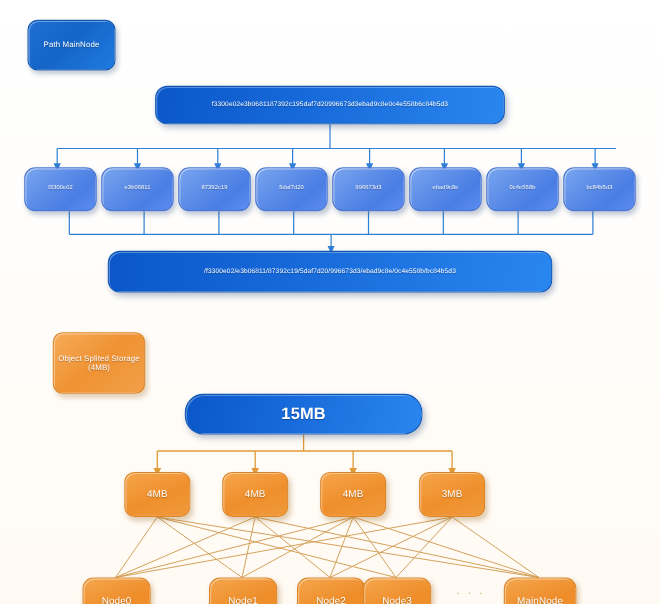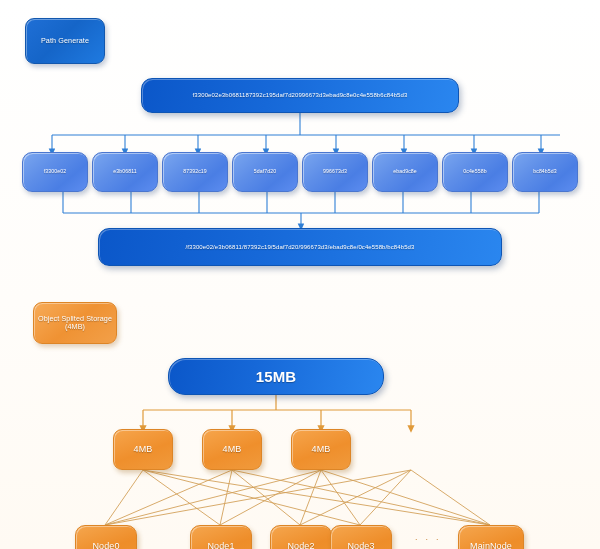--- a/index.html
+++ b/index.html
@@ -185,21 +185,21 @@
       <path d="M321,470 L490,525"></path>
 
       <path d="M411,470 L105,525"></path>
       <path d="M411,470 L300,525"></path>
       <path d="M411,470 L360,525"></path>
       <path d="M411,470 L490,525"></path>
     </g>
   </svg>
 
   <div class="node blue-label t-sm" style="left:25px; top:18px; width:80px; height:46px;">
-    <span>Path Generate</span>
+    <span>Path MainNode</span>
   </div>
 
   <div class="node blue-bar t-xs" style="left:141px; top:78px; width:318px; height:35px;">
     <span class="hash-bar-text">f3300e02e3b0681187392c195daf7d20996673d3ebad9c8e0c4e558b6c84b5d3</span>
   </div>
 
   <div class="node blue-chip t-xxs" style="left:22px; top:152px; width:66px; height:40px;">
     <span>f3300e02</span>
   </div>
   <div class="node blue-chip t-xxs" style="left:92px; top:152px; width:66px; height:40px;">
@@ -221,37 +221,40 @@
     <span>0c4e558b</span>
   </div>
   <div class="node blue-chip t-xxs" style="left:512px; top:152px; width:66px; height:40px;">
     <span>bc84b5d3</span>
   </div>
 
   <div class="node blue-bar t-xs" style="left:98px; top:228px; width:404px; height:38px;">
     <span class="hash-bar-text">/f3300e02/e3b06811/87392c19/5daf7d20/996673d3/ebad9c8e/0c4e558b/bc84b5d3</span>
   </div>
 
-  <div class="node orange-label t-sm" style="left:33px; top:302px; width:84px; height:42px; border-radius:9px;">
+  <div class="node orange-label t-sm" style="left:48px; top:302px; width:84px; height:56px; border-radius:9px;">
     <span>Object Splited Storage (4MB)</span>
   </div>
 
   <div class="node blue-bar t-lg" style="left:168px; top:358px; width:216px; height:37px;border-radius:17px;">
     <span>15MB</span>
   </div>
 
   <div class="node orange-chunk t-md" style="left:113px; top:429px; width:60px; height:41px;">
     <span>4MB</span>
   </div>
   <div class="node orange-chunk t-md" style="left:202px; top:429px; width:60px; height:41px;">
     <span>4MB</span>
   </div>
   <div class="node orange-chunk t-md" style="left:291px; top:429px; width:60px; height:41px;">
     <span>4MB</span>
   </div>
+  <div class="node orange-chunk t-md" style="left:381px; top:429px; width:60px; height:41px;">
+    <span>3MB</span>
+  </div>
 
   <div class="node orange-node t-md" style="left:75px; top:525px; width:62px; height:42px;">
     <span>Node0</span>
   </div>
   <div class="node orange-node t-md" style="left:190px; top:525px; width:62px; height:42px;">
     <span>Node1</span>
   </div>
   <div class="node orange-node t-md" style="left:270px; top:525px; width:62px; height:42px;">
     <span>Node2</span>
   </div>

